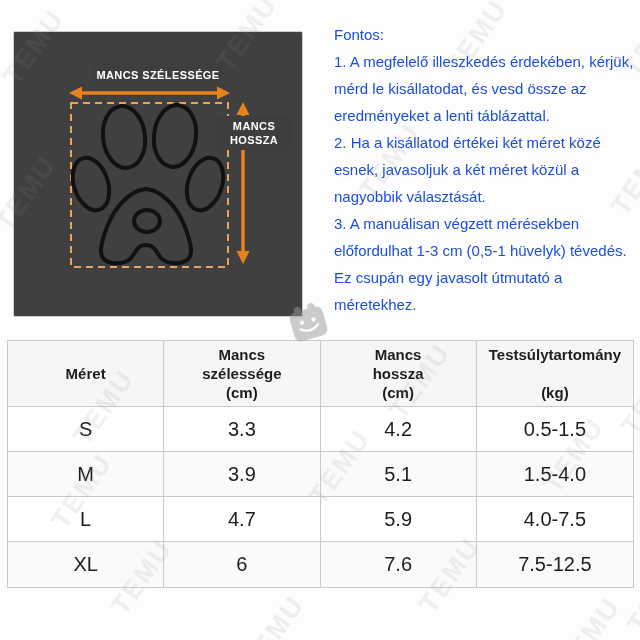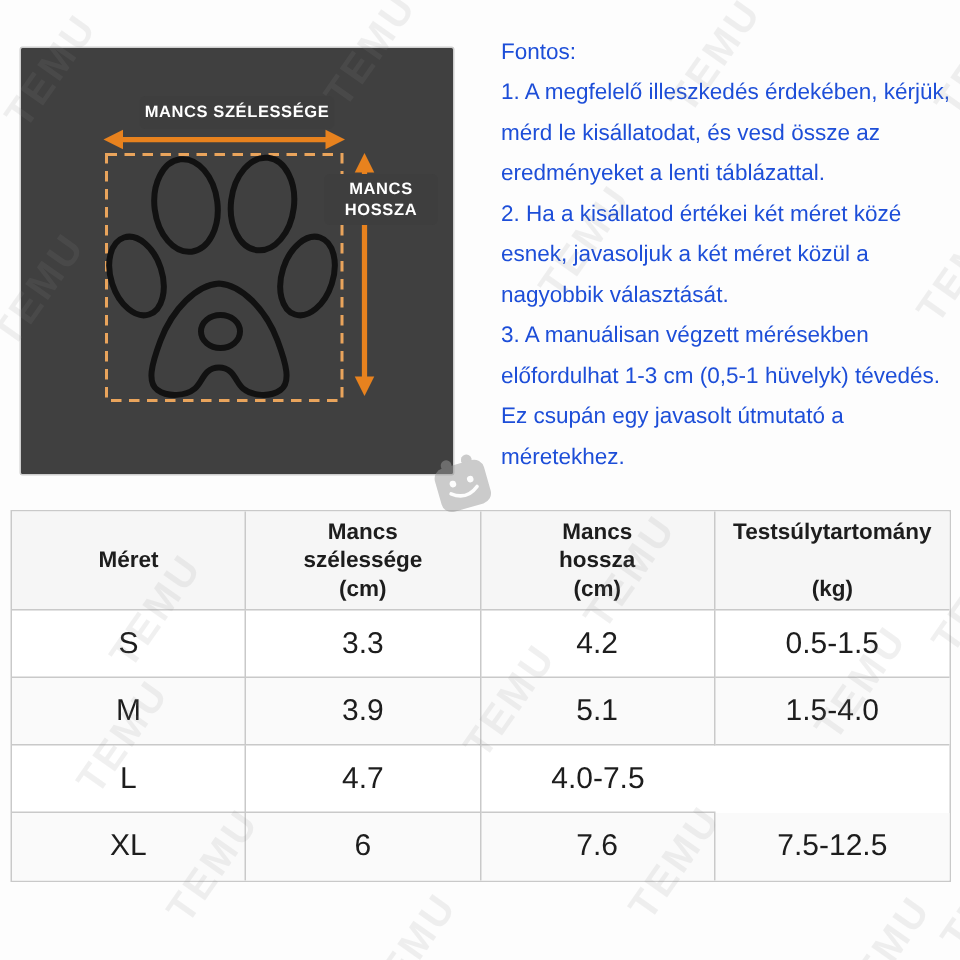--- a/index.html
+++ b/index.html
@@ -193,20 +193,21 @@
       </div>
       <div class="trow tbody-row alt">
         <div class="tcell">M</div>
         <div class="tcell">3.9</div>
         <div class="tcell">5.1</div>
         <div class="tcell">1.5-4.0</div>
       </div>
       <div class="trow tbody-row">
         <div class="tcell">L</div>
         <div class="tcell">4.7</div>
+        <div class="tcell">5.9</div>
         <div class="tcell">4.0-7.5</div>
       </div>
       <div class="trow tbody-row alt">
         <div class="tcell">XL</div>
         <div class="tcell">6</div>
         <div class="tcell">7.6</div>
         <div class="tcell">7.5-12.5</div>
       </div>
     </div>
 </div>

